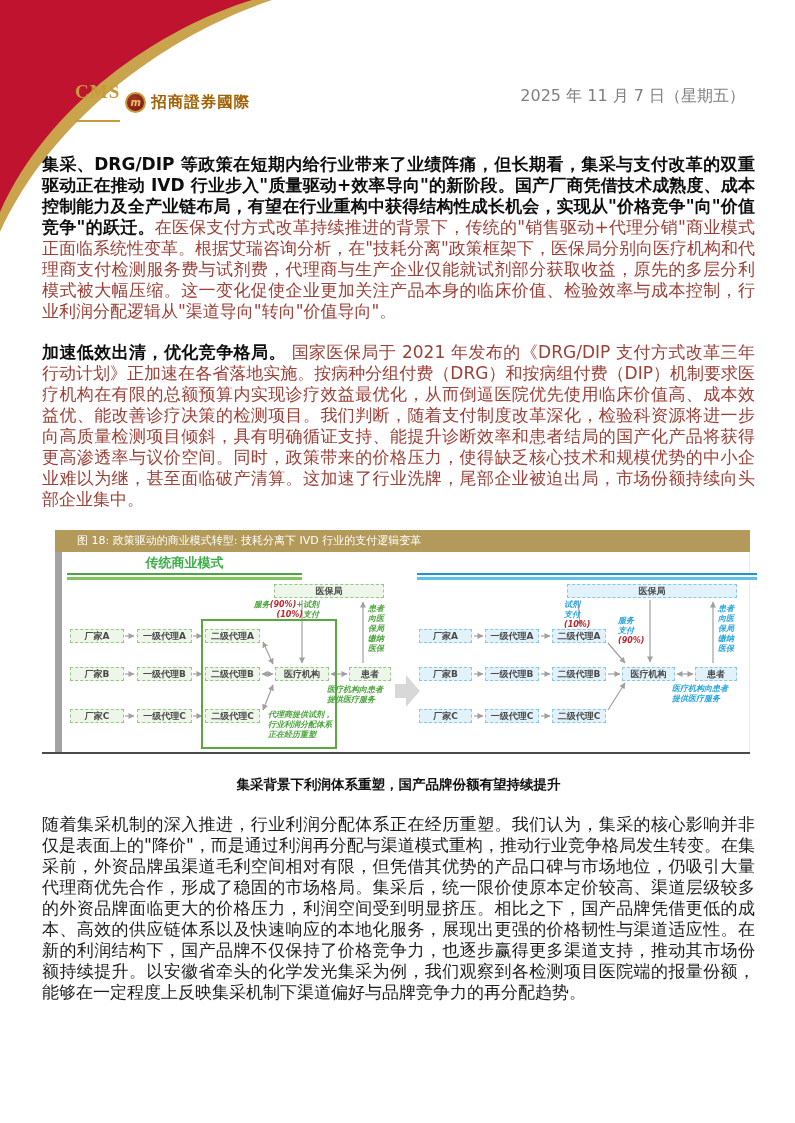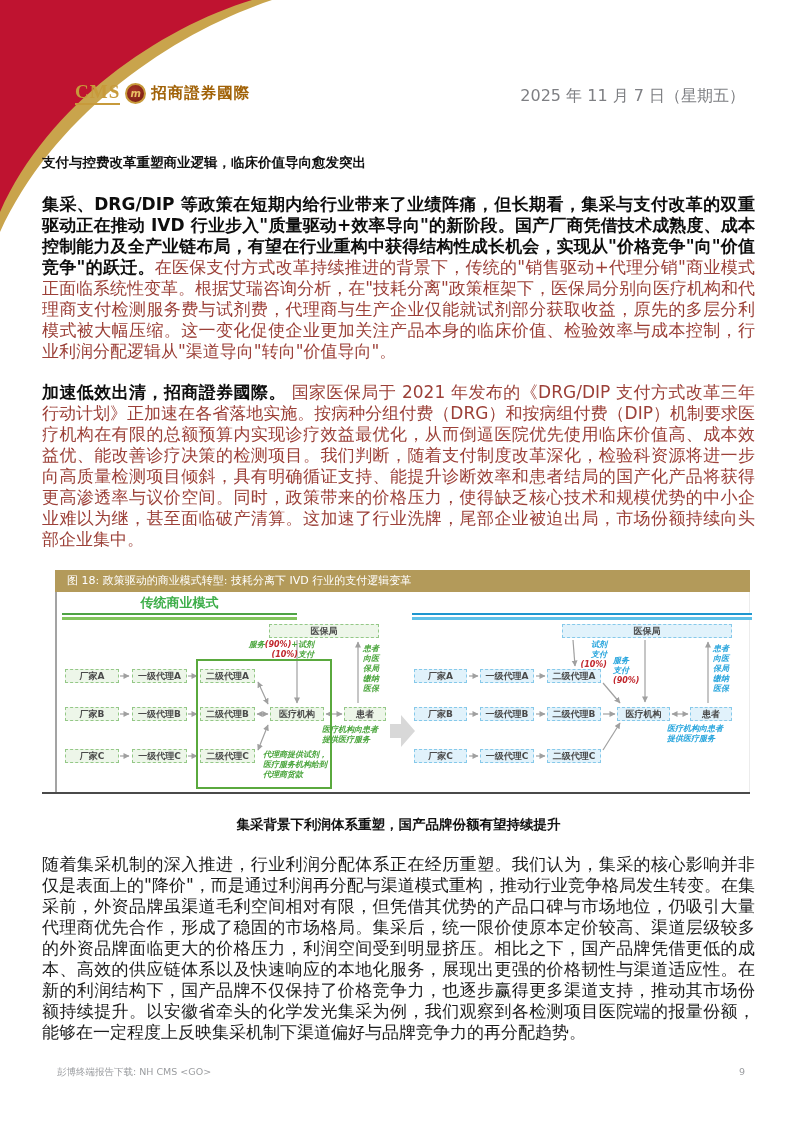--- a/index.html
+++ b/index.html
@@ -2,38 +2,38 @@
 <html><head>
 <meta charset="utf-8">
 <style>
   html,body{margin:0;padding:0;background:#fff;}
   .page{position:relative;width:795px;height:1123px;background:#fff;overflow:hidden;
         font-family:"DejaVu Sans","Liberation Sans",sans-serif;}
   .corner{position:absolute;top:0;left:0;}
   .header{position:absolute;top:82px;left:75px;right:50px;display:flex;justify-content:space-between;align-items:flex-start;}
   .logo{display:flex;align-items:center;gap:5px;}
   .logo-cms{font-family:"Liberation Serif",serif;font-weight:bold;font-size:19px;color:#c79a3b;
-            letter-spacing:1px;border-bottom:2px solid #c79a3b;padding-bottom:1px;line-height:20px;}
+            letter-spacing:1px;border-bottom:2px solid #c79a3b;padding-bottom:18px;line-height:20px;}
   .seal{display:inline-block;width:17px;height:17px;border-radius:50%;
         background:radial-gradient(circle at 40% 35%,#a83527,#731c12);
         border:2px solid #c79a3b;color:#e8c064;font-size:10px;line-height:17px;text-align:center;
         font-weight:bold;font-style:italic;box-sizing:content-box;}
   .logo-brand{font-size:15.5px;font-weight:bold;color:#a16207;letter-spacing:1px;}
   .date{font-size:16px;color:#7e7f83;padding-top:4px;}
 
   .content{position:absolute;left:42px;top:154px;width:713px;}
   .h{font-size:13.5px;font-weight:bold;color:#111;margin:0 0 22px;}
   .h2{margin:22px 0 20px;text-align:center;}
   .para{font-size:17px;line-height:21px;text-align:justify;margin:0 0 20px;color:#1c1c1c;}
   .bold-black{font-weight:bold;color:#0d0d0d;}
   .red-run{color:#9c4038;}
 
   .figure{margin:1px 0 0 13px;width:695px;}
-  .fig-title{box-sizing:border-box;background:#b39a5a;color:#fff;font-size:11px;line-height:22px;height:22px;padding:0 12px;}
-  .fig-body{position:relative;height:200px;background:#fff;border-left:2px solid #a3a3a3;border-right:1px solid #ececec;}
+  .fig-title{box-sizing:border-box;background:#b39a5a;color:#fff;font-size:11px;line-height:22px;height:22px;padding:0 22px;}
+  .fig-body{position:relative;height:200px;background:#fff;border-left:7px solid #a3a3a3;border-right:1px solid #ececec;}
   .fig-rule{margin-left:-13px;width:708px;border-bottom:2px solid #4a4a4a;}
   .fig-source{font-family:"Liberation Serif",serif;font-style:italic;font-weight:bold;
               font-size:10.5px;color:#222;margin:6px 0 0 2px;}
 
   .panel-header{position:absolute;text-align:center;font-size:13px;font-weight:bold;top:2px;z-index:2;}
   .ph-green{color:#3dae49;}
   .ph-blue{color:#27a5dd;}
   .bar{position:absolute;top:21px;height:2px;background:#fff;}
   .bar-green{border-top:2px solid #4ea344;border-bottom:3px solid #82c45c;}
   .bar-blue{border-top:2px solid #1d96cf;border-bottom:3px solid #5fc0e8;}
@@ -70,25 +70,24 @@
     <div class="logo">
       <span class="logo-cms">CMS</span>
       <span class="seal">m</span>
       <span class="logo-brand">招商證券國際</span>
     </div>
     <div class="date">2025 年 11 月 7 日（星期五）</div>
   </div>
 
   <div class="content">
 
-    <div class="h">支付与控费改革重塑商业逻辑，临床价值导向愈发突出</div>
 
     <p class="para"><span class="bold-black">集采、DRG/DIP 等政策在短期内给行业带来了业绩阵痛，但长期看，集采与支付改革的双重驱动正在推动 IVD 行业步入"质量驱动+效率导向"的新阶段。国产厂商凭借技术成熟度、成本控制能力及全产业链布局，有望在行业重构中获得结构性成长机会，实现从"价格竞争"向"价值竞争"的跃迁。</span><span class="red-run">在医保支付方式改革持续推进的背景下，传统的"销售驱动+代理分销"商业模式正面临系统性变革。根据艾瑞咨询分析，在"技耗分离"政策框架下，医保局分别向医疗机构和代理商支付检测服务费与试剂费，代理商与生产企业仅能就试剂部分获取收益，原先的多层分利模式被大幅压缩。这一变化促使企业更加关注产品本身的临床价值、检验效率与成本控制，行业利润分配逻辑从"渠道导向"转向"价值导向"。</span></p>
 
-    <p class="para"><span class="bold-black">加速低效出清，招商證券國際。</span><span class="red-run"> 国家医保局于 2021 年发布的《DRG/DIP 支付方式改革三年行动计划》正加速在各省落地实施。按病种分组付费（DRG）和按病组付费（DIP）机制要求医疗机构在有限的总额预算内实现诊疗效益最优化，从而倒逼医院优先使用临床价值高、成本效益优、能改善诊疗决策的检测项目。我们判断，随着支付制度改革深化，检验科资源将进一步向高质量检测项目倾斜，具有明确循证支持、能提升诊断效率和患者结局的国产化产品将获得更高渗透率与议价空间。同时，政策带来的价格压力，使得缺乏核心技术和规模优势的中小企业难以为继，甚至面临破产清算。这加速了行业洗牌，尾部企业被迫出局，市场份额持续向头部企业集中。</span></p>
+    <p class="para"><span class="bold-black">加速低效出清，优化竞争格局。</span><span class="red-run"> 国家医保局于 2021 年发布的《DRG/DIP 支付方式改革三年行动计划》正加速在各省落地实施。按病种分组付费（DRG）和按病组付费（DIP）机制要求医疗机构在有限的总额预算内实现诊疗效益最优化，从而倒逼医院优先使用临床价值高、成本效益优、能改善诊疗决策的检测项目。我们判断，随着支付制度改革深化，检验科资源将进一步向高质量检测项目倾斜，具有明确循证支持、能提升诊断效率和患者结局的国产化产品将获得更高渗透率与议价空间。同时，政策带来的价格压力，使得缺乏核心技术和规模优势的中小企业难以为继，甚至面临破产清算。这加速了行业洗牌，尾部企业被迫出局，市场份额持续向头部企业集中。</span></p>
 
     <div class="figure">
       <div class="fig-title">图 18: 政策驱动的商业模式转型: 技耗分离下 IVD 行业的支付逻辑变革</div>
 
       <div class="fig-body">
 
         <div class="panel-header ph-green" style="left:5px;width:235px;">传统商业模式</div>
         <div class="bar bar-green" style="left:5px;width:235px;"></div>
         <div class="bar bar-blue" style="left:355px;width:340px;"></div>
 
@@ -139,36 +138,36 @@
         <div class="node ng" style="left:143px;top:115px;width:55px;">二级代理B</div>
         <div class="node ng" style="left:8px;top:157px;width:54px;">厂家C</div>
         <div class="node ng" style="left:75px;top:157px;width:55px;">一级代理C</div>
         <div class="node ng" style="left:143px;top:157px;width:55px;">二级代理C</div>
         <div class="node ng" style="left:213px;top:115px;width:54px;">医疗机构</div>
         <div class="node ng" style="left:287px;top:115px;width:42px;">患者</div>
 
         <div class="ann ann-g" style="left:185px;top:48px;width:72px;text-align:right;"><span>服务</span><span class="pr">(90%)</span><span>+试剂</span><span class="pr">(10%)</span><span>支付</span></div>
         <div class="ann ann-g" style="left:306px;top:52px;width:18px;">患者向医保局缴纳医保</div>
         <div class="ann ann-g" style="left:265px;top:133px;width:62px;">医疗机构向患者提供医疗服务</div>
-        <div class="ann ann-g" style="left:206px;top:158px;width:66px;">代理商提供试剂，医疗服务机构给到代理商货款</div>
+        <div class="ann ann-g" style="left:206px;top:158px;width:66px;">代理商提供试剂，行业利润分配体系正在经历重塑</div>
 
         <div class="node nb" style="left:505px;top:32px;width:170px;">医保局</div>
         <div class="node nb" style="left:357px;top:77px;width:53px;">厂家A</div>
         <div class="node nb" style="left:423px;top:77px;width:54px;">一级代理A</div>
         <div class="node nb" style="left:490px;top:77px;width:54px;">二级代理A</div>
         <div class="node nb" style="left:357px;top:115px;width:53px;">厂家B</div>
         <div class="node nb" style="left:423px;top:115px;width:54px;">一级代理B</div>
         <div class="node nb" style="left:490px;top:115px;width:54px;">二级代理B</div>
         <div class="node nb" style="left:357px;top:157px;width:53px;">厂家C</div>
         <div class="node nb" style="left:423px;top:157px;width:54px;">一级代理C</div>
         <div class="node nb" style="left:490px;top:157px;width:54px;">二级代理C</div>
         <div class="node nb" style="left:560px;top:115px;width:53px;">医疗机构</div>
         <div class="node nb" style="left:633px;top:115px;width:42px;">患者</div>
 
-        <div class="ann ann-b" style="left:516px;top:48px;width:34px;text-align:right;">
+        <div class="ann ann-b" style="left:502px;top:48px;width:34px;">
             <span class="blk">试剂</span>
             <span class="blk">支付</span>
             <span class="blk pr">(10%)</span>
           </div>
         <div class="ann ann-b" style="left:556px;top:64px;width:34px;">
             <span class="blk">服务</span>
             <span class="blk">支付</span>
             <span class="blk pr">(90%)</span>
           </div>
         <div class="ann ann-b" style="left:656px;top:52px;width:18px;">患者向医保局缴纳医保</div>
@@ -177,18 +176,14 @@
       </div>
       <div class="fig-rule"></div>
     </div>
 
     <div class="h h2">集采背景下利润体系重塑，国产品牌份额有望持续提升</div>
 
     <p class="para">随着集采机制的深入推进，行业利润分配体系正在经历重塑。我们认为，集采的核心影响并非仅是表面上的"降价"，而是通过利润再分配与渠道模式重构，推动行业竞争格局发生转变。在集采前，外资品牌虽渠道毛利空间相对有限，但凭借其优势的产品口碑与市场地位，仍吸引大量代理商优先合作，形成了稳固的市场格局。集采后，统一限价使原本定价较高、渠道层级较多的外资品牌面临更大的价格压力，利润空间受到明显挤压。相比之下，国产品牌凭借更低的成本、高效的供应链体系以及快速响应的本地化服务，展现出更强的价格韧性与渠道适应性。在新的利润结构下，国产品牌不仅保持了价格竞争力，也逐步赢得更多渠道支持，推动其市场份额持续提升。以安徽省牵头的化学发光集采为例，我们观察到各检测项目医院端的报量份额，能够在一定程度上反映集采机制下渠道偏好与品牌竞争力的再分配趋势。</p>
 
   </div>
 
-  <div class="footer">
-    <span>彭博终端报告下载: NH CMS &lt;GO&gt;</span>
-    <span>9</span>
-  </div>
 
 </div>
 
 </body></html>

